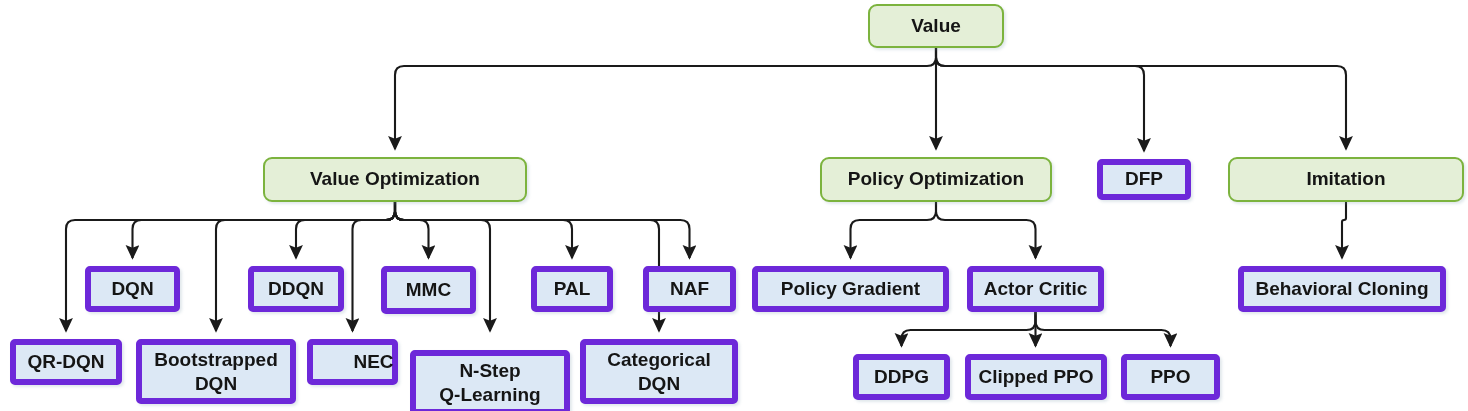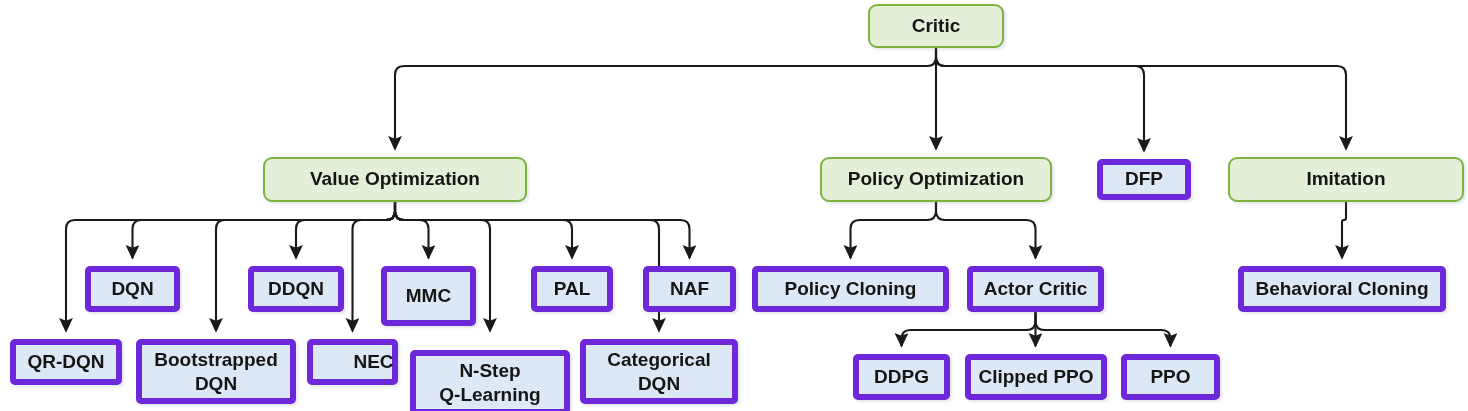--- a/index.html
+++ b/index.html
@@ -79,51 +79,51 @@
         <path d="M936,202 L936,211 Q936,220 927,220 L859.5,220 Q850.5,220 850.5,229 L850.5,258" marker-end="url(#arrow)"></path>
         <path d="M936,202 L936,211 Q936,220 945,220 L1026.5,220 Q1035.5,220 1035.5,229 L1035.5,258" marker-end="url(#arrow)"></path>
         <path d="M1035.5,312 L1035.5,321 Q1035.5,330 1026.5,330 L910.5,330 Q901.5,330 901.5,339 L901.5,346" marker-end="url(#arrow)"></path>
         <path d="M1035.5,312 L1035.5,346" marker-end="url(#arrow)"></path>
         <path d="M1035.5,312 L1035.5,321 Q1035.5,330 1044.5,330 L1161.5,330 Q1170.5,330 1170.5,339 L1170.5,346" marker-end="url(#arrow)"></path>
         <path d="M1346,202 L1346,218 Q1346,220 1344,220 L1344,220 Q1342,220 1342,222 L1342,258" marker-end="url(#arrow)"></path>
       </g>
   </svg>
   <div id="nodes">
       <div class="node node-green" style="left: 868px; top: 4px; width: 136px; height: 44px;">
-        <span>Critic</span>
+        <span>Value</span>
       </div>
       <div class="node node-green" style="left: 263px; top: 157px; width: 264px; height: 45px;">
         <span>Value Optimization</span>
       </div>
       <div class="node node-green" style="left: 820px; top: 157px; width: 232px; height: 45px;">
         <span>Policy Optimization</span>
       </div>
       <div class="node node-blue" style="left: 1097px; top: 159px; width: 94px; height: 41px;">
         <span>DFP</span>
       </div>
       <div class="node node-green" style="left: 1228px; top: 157px; width: 236px; height: 45px;">
         <span>Imitation</span>
       </div>
       <div class="node node-blue" style="left: 85px; top: 266px; width: 95px; height: 46px;">
         <span>DQN</span>
       </div>
       <div class="node node-blue" style="left: 248px; top: 266px; width: 96px; height: 46px;">
         <span>DDQN</span>
       </div>
-      <div class="node node-blue" style="left: 381px; top: 266px; width: 95px; height: 60px;">
+      <div class="node node-blue" style="left: 381px; top: 266px; width: 95px; height: 48px;">
         <span>MMC</span>
       </div>
       <div class="node node-blue" style="left: 531px; top: 266px; width: 82px; height: 46px;">
         <span>PAL</span>
       </div>
       <div class="node node-blue" style="left: 643px; top: 266px; width: 93px; height: 46px;">
         <span>NAF</span>
       </div>
       <div class="node node-blue" style="left: 752px; top: 266px; width: 197px; height: 46px;">
-        <span>Policy Cloning</span>
+        <span>Policy Gradient</span>
       </div>
       <div class="node node-blue" style="left: 967px; top: 266px; width: 137px; height: 46px;">
         <span>Actor Critic</span>
       </div>
       <div class="node node-blue" style="left: 1238px; top: 266px; width: 208px; height: 46px;">
         <span>Behavioral Cloning</span>
       </div>
       <div class="node node-blue" style="left: 10px; top: 339px; width: 112px; height: 46px;">
         <span>QR-DQN</span>
       </div>

